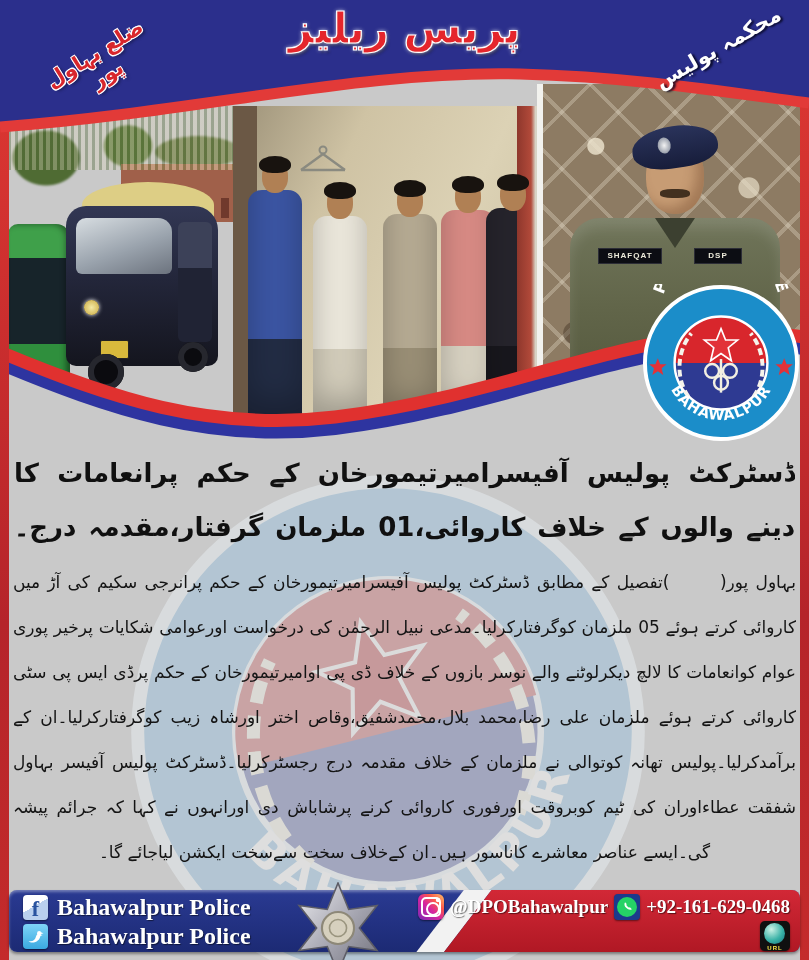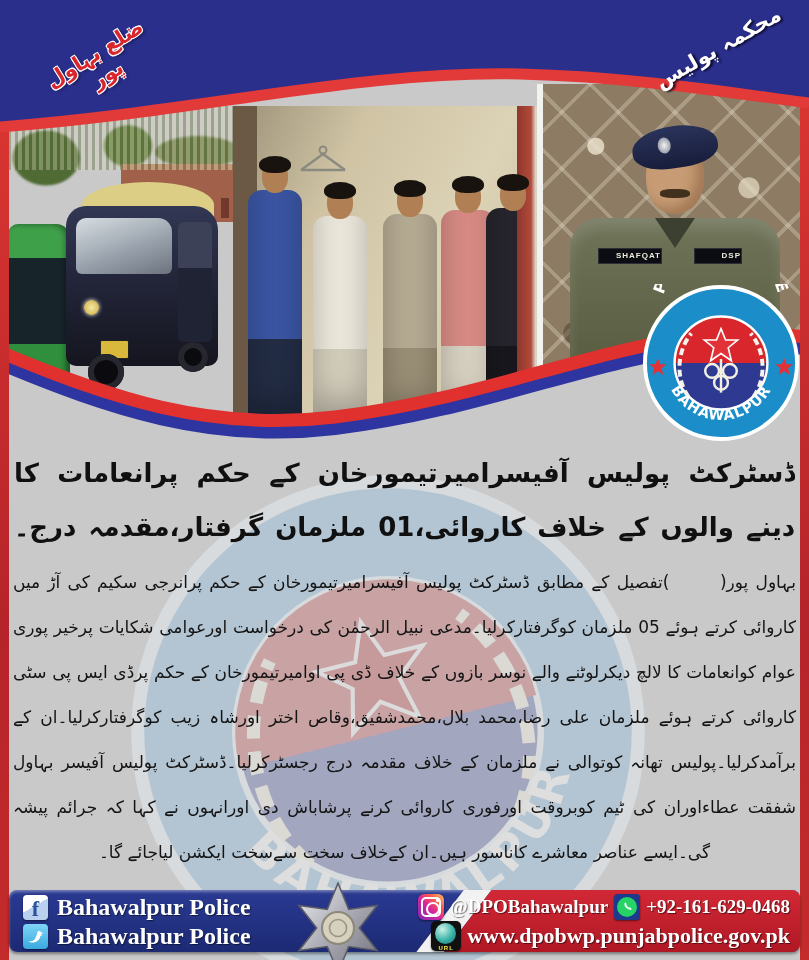--- a/index.html
+++ b/index.html
@@ -74,21 +74,21 @@
        radial-gradient(circle at 78% 30%,rgba(238,229,207,.65) 0 10px,transparent 11px),
        radial-gradient(circle at 40% 55%,rgba(238,229,207,.5) 0 9px,transparent 10px),
        radial-gradient(circle at 12% 72%,rgba(56,42,28,.4) 0 11px,transparent 12px),
        repeating-linear-gradient(45deg,transparent 0 36px,rgba(246,239,221,.28) 36px 40px),
        repeating-linear-gradient(-45deg,transparent 0 36px,rgba(246,239,221,.28) 36px 40px);}
   .off-torso{position:absolute;left:27px;bottom:40px;width:210px;height:172px;border-radius:30px 30px 0 0;
      background:linear-gradient(180deg,#70755a 0,#62664a 50%,#55593e 100%);box-shadow:inset 0 10px 14px rgba(255,255,255,.12);}
   .off-torso::before{content:"";position:absolute;left:85px;top:0;width:0;height:0;
      border-left:20px solid transparent;border-right:20px solid transparent;border-top:30px solid #3c4030;}
   .off-tag{position:absolute;height:14px;background:#0c0d13;color:#eceada;font-family:"Liberation Sans",sans-serif;
-     font-size:8px;font-weight:bold;letter-spacing:1px;text-align:right;line-height:14px;border:1px solid #2c2d36;}
+     font-size:8px;font-weight:bold;letter-spacing:1px;text-align:center;line-height:14px;border:1px solid #2c2d36;}
   .off-tag.name{left:28px;top:30px;width:62px;}
   .off-tag.rank{left:124px;top:30px;width:46px;}
   .off-head{position:absolute;left:103px;top:58px;width:58px;height:72px;background:#c79c74;border-radius:44% 44% 48% 48%;
      box-shadow:inset -8px -6px 12px rgba(120,80,50,.45);}
   .off-head::after{content:"";position:absolute;left:14px;bottom:16px;width:30px;height:9px;background:#42301f;border-radius:40%;}
   .off-beret{position:absolute;left:89px;top:42px;width:86px;height:42px;background:linear-gradient(#2a335b,#171d3a);
      border-radius:50% 50% 42% 42%;transform:rotate(-8deg);}
   .off-beret::after{content:"";position:absolute;left:26px;top:10px;width:13px;height:16px;border-radius:50%;
      background:radial-gradient(#f2f2f2,#9aa0ac 70%);}
   .off-desk{position:absolute;left:0;bottom:0;width:100%;height:42px;background:linear-gradient(#6a5140,#3f2e22);}
@@ -253,20 +253,21 @@
 
   <div class="side-border l"></div>
   <div class="side-border r"></div>
 
   <div class="header">
     <svg width="809" height="150" viewBox="0 0 809 150">
       <path d="M0,0 H809 V103 C745,95 640,77 520,74 C360,70 200,112 0,127 Z" fill="#2b2f8c"></path>
       <path d="M0,127 C200,112 360,70 520,74 C640,77 745,95 809,103" fill="none" stroke="#e23a38" stroke-width="11"></path>
     </svg>
     <div class="hdr-district">ضلع بہاول پور</div>
+    <div class="hdr-title">پریس ریلیز</div>
     <div class="hdr-dept">محکمہ پولیس</div>
   </div>
 
   <div class="headline" dir="rtl">
     <div class="hl">ڈسٹرکٹ پولیس آفیسرامیرتیمورخان کے حکم پرانعامات کا جھانسہ</div>
     <div class="hl">دینے والوں کے خلاف کاروائی،01 ملزمان گرفتار،مقدمہ درج۔</div>
   </div>
 
   <div class="bodytext" dir="rtl">
     <div class="bl">بہاول پور(&nbsp;&nbsp;&nbsp;&nbsp;&nbsp;&nbsp;&nbsp;)تفصیل کے مطابق ڈسٹرکٹ پولیس آفیسرامیرتیمورخان کے حکم پرانرجی سکیم کی آڑ میں انعامات کا جھانسہ دینے والوں کے خلاف</div>
@@ -324,18 +325,17 @@
               <path d="M7.5,4 C5.5,6.5 6,11 9.5,14.5 C13,18 17.5,18.8 20,17 L16.5,13.5 C15.6,14.3 14.5,14.2 13.5,13.4 L10.6,10.5 C9.8,9.5 9.7,8.4 10.5,7.5 Z" fill="#fff"></path>
             </svg>
           </div>
         </div>
         <div class="fr-text">+92-161-629-0468</div>
       </div>
       <div class="fr-row">
         <div class="icon-url">
           <span class="url-label">URL</span>
         </div>
-        <div class="fr-text site">www.dpobwp.punjabpolice.gov.pk</div>
       </div>
     </div>
   </div>
 
 </div>
 
 </body></html>

